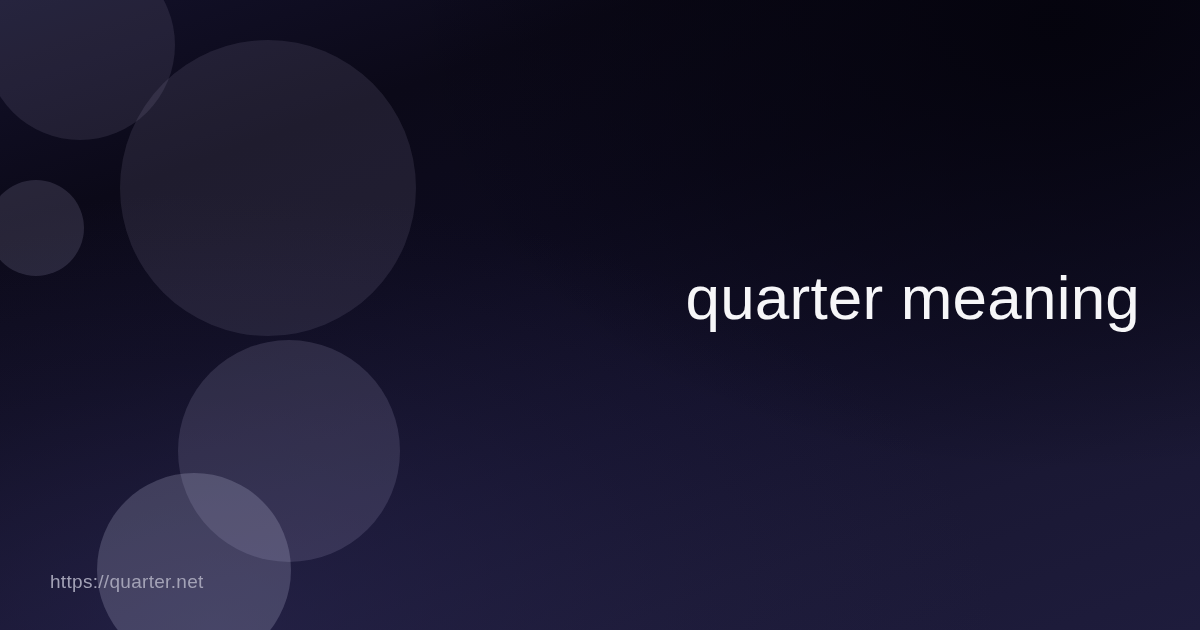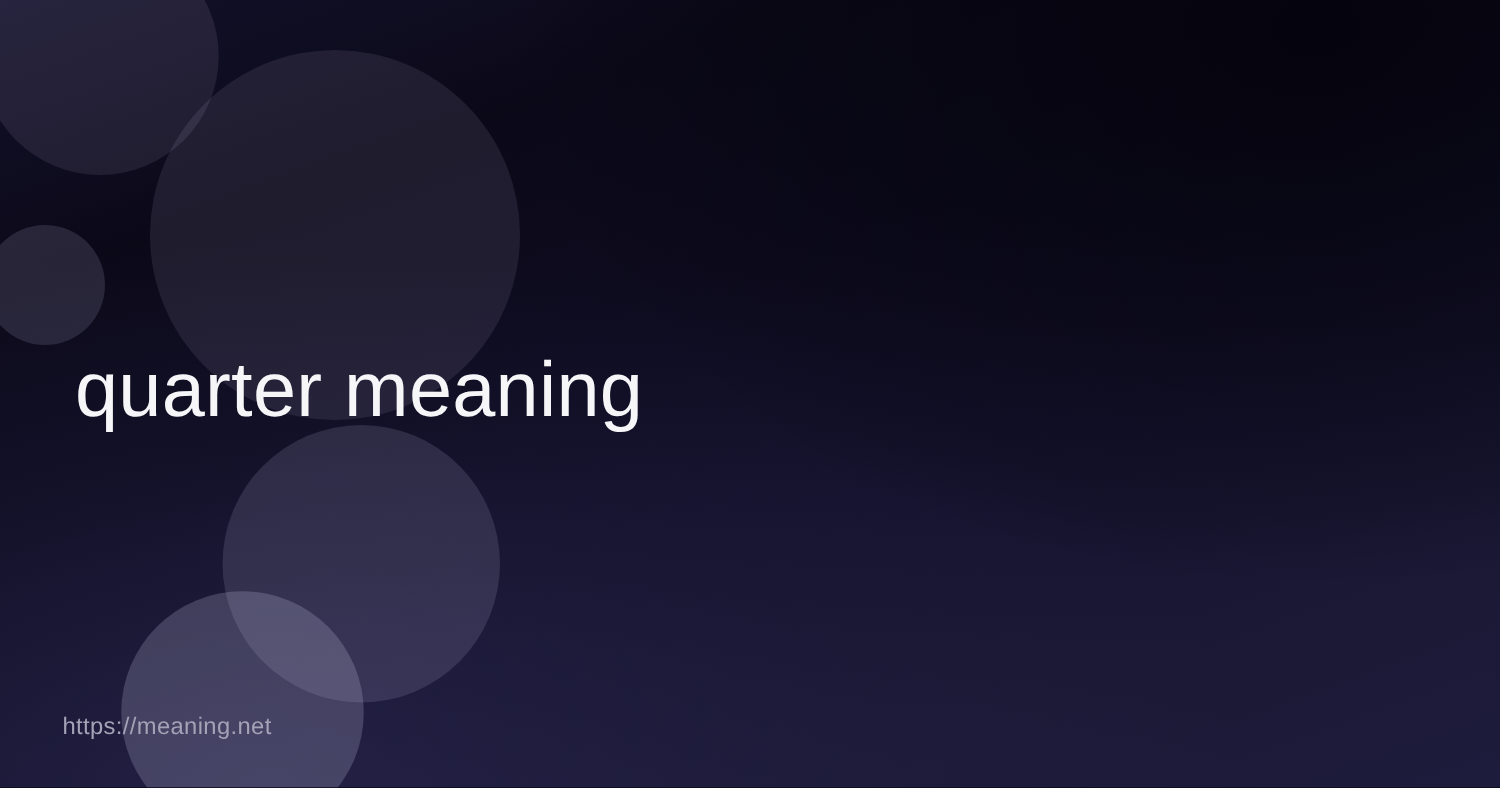--- a/index.html
+++ b/index.html
@@ -47,25 +47,25 @@
     background: rgba(190, 188, 220, 0.155);
   }
   .bubble.soft  { background: rgba(190, 188, 220, 0.115); }
   .bubble.bright{ background: rgba(205, 203, 232, 0.215); }
 
   
   #title-wrap {
     position: absolute;
     left: 0;
     right: 0;
-    top: 248px;
+    top: 233px;
     height: 130px;
     display: flex;
     align-items: center;
-    justify-content: flex-start;
+    justify-content: flex-end;
     padding: 0 60px;
     box-sizing: border-box;
   }
   #title {
     margin: 0;
     font-size: 62px;
     font-weight: 300;
     line-height: 1.12;
     letter-spacing: 0.2px;
     color: #f6f6f8;
@@ -96,15 +96,15 @@
       <div class="bubble soft" style="left: 120px; top: 40px; width: 296px; height: 296px;"></div>
       <div class="bubble" style="left: -12px; top: 180px; width: 96px; height: 96px;"></div>
       <div class="bubble" style="left: 178px; top: 340px; width: 222px; height: 222px;"></div>
       <div class="bubble bright" style="left: 97px; top: 473px; width: 194px; height: 194px;"></div>
     </div>
 
   <div id="title-wrap">
     <h1 id="title">quarter meaning</h1>
   </div>
 
-  <div id="watermark">https://meaning.net</div>
+  <div id="watermark">https://quarter.net</div>
 
 </div>
 
 </body></html>

